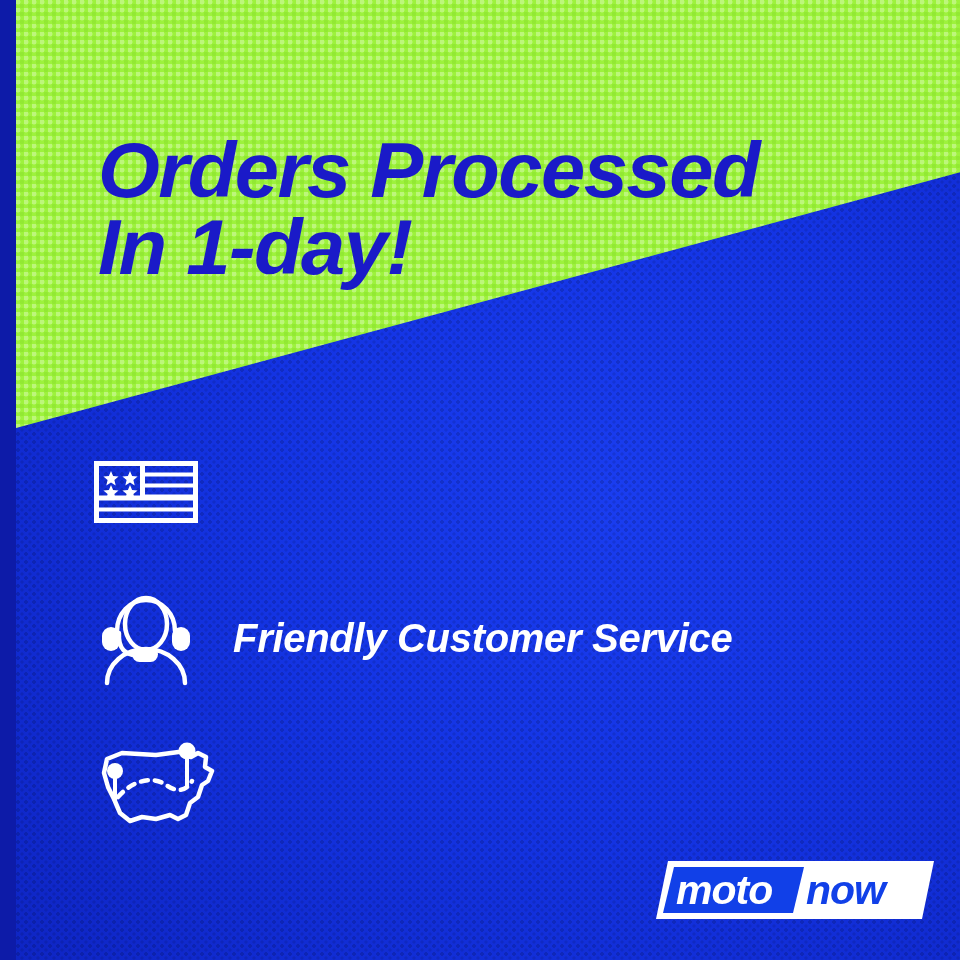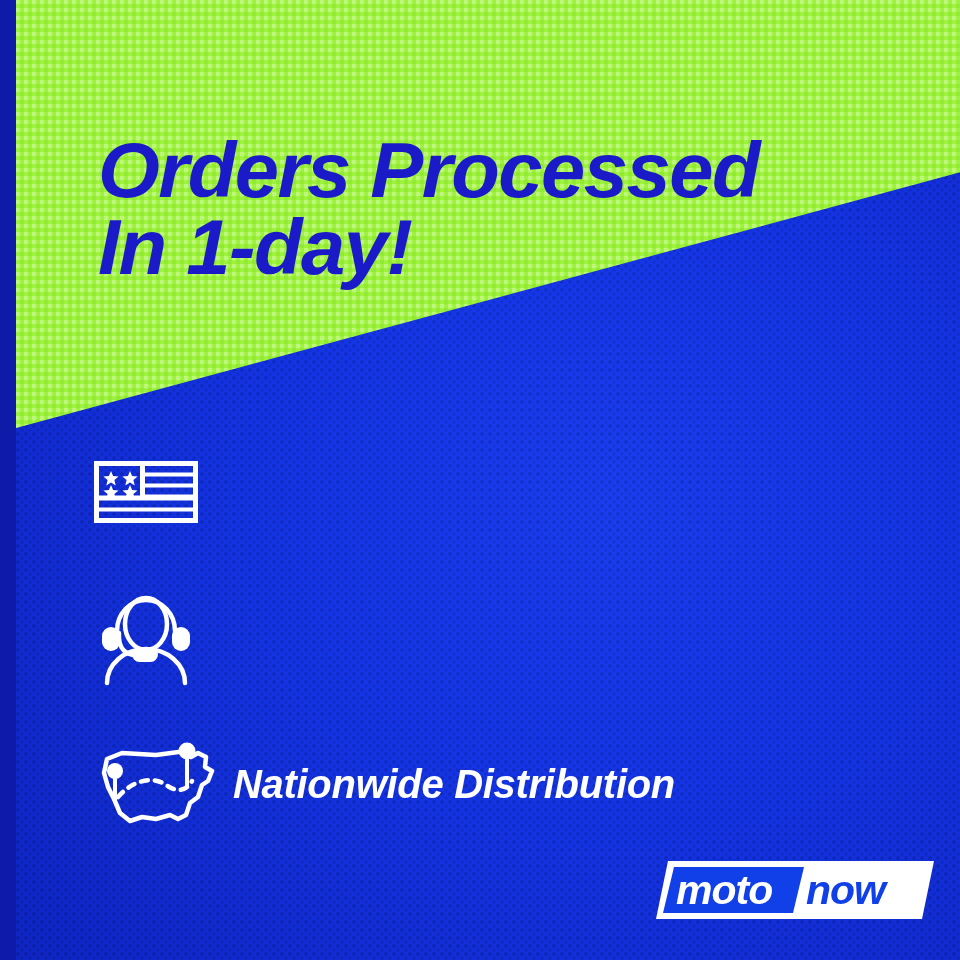--- a/index.html
+++ b/index.html
@@ -150,40 +150,40 @@
 
             <path d="M25 44 C24 60 32 66 42 66"></path>
           </g>
 
           <rect x="8" y="38" width="18" height="24" rx="9" fill="#ffffff"></rect>
           <rect x="78" y="38" width="18" height="24" rx="9" fill="#ffffff"></rect>
 
           <rect x="38" y="58" width="26" height="15" rx="7.5" fill="#ffffff"></rect>
         </svg>
       </span>
+      <span class="feature-label">Friendly Customer Service</span>
     </div>
 
     <div class="feature-row">
       <span class="feature-icon">
         <svg width="124" height="86" viewBox="0 0 124 86" aria-hidden="true">
 
           <path d="M13 18 L28 12 L62 14 L92 10 L97 16 L104 12 L112 16 L111 26 L118 30
                    L114 40 L108 44 L104 56 L96 62 L92 74 L84 78 L76 74 L62 78 L48 76
                    L36 80 L26 72 L20 58 L14 46 L10 32 Z" fill="none" stroke="#ffffff" stroke-width="4.5" stroke-linejoin="round"></path>
 
           <path d="M24 56 C38 40 58 34 72 44 C84 52 92 50 98 40" fill="none" stroke="#ffffff" stroke-width="4.5" stroke-linecap="round" stroke-dasharray="7 7"></path>
 
           <line x1="21" y1="34" x2="21" y2="60" stroke="#ffffff" stroke-width="4"></line>
           <circle cx="21" cy="30" r="8" fill="#ffffff"></circle>
 
           <line x1="93" y1="14" x2="93" y2="46" stroke="#ffffff" stroke-width="4"></line>
           <circle cx="93" cy="10" r="8.5" fill="#ffffff"></circle>
         </svg>
       </span>
-      <span class="feature-label">Nationwide Distribution</span>
     </div>
 
   </div>
 
   <div class="logo">
     <svg width="278" height="58" viewBox="0 0 278 58" aria-hidden="true">
       <defs>
         <clipPath id="clipLeft">
           <polygon points="0,0 148,0 136,58 0,58"></polygon>
         </clipPath>

